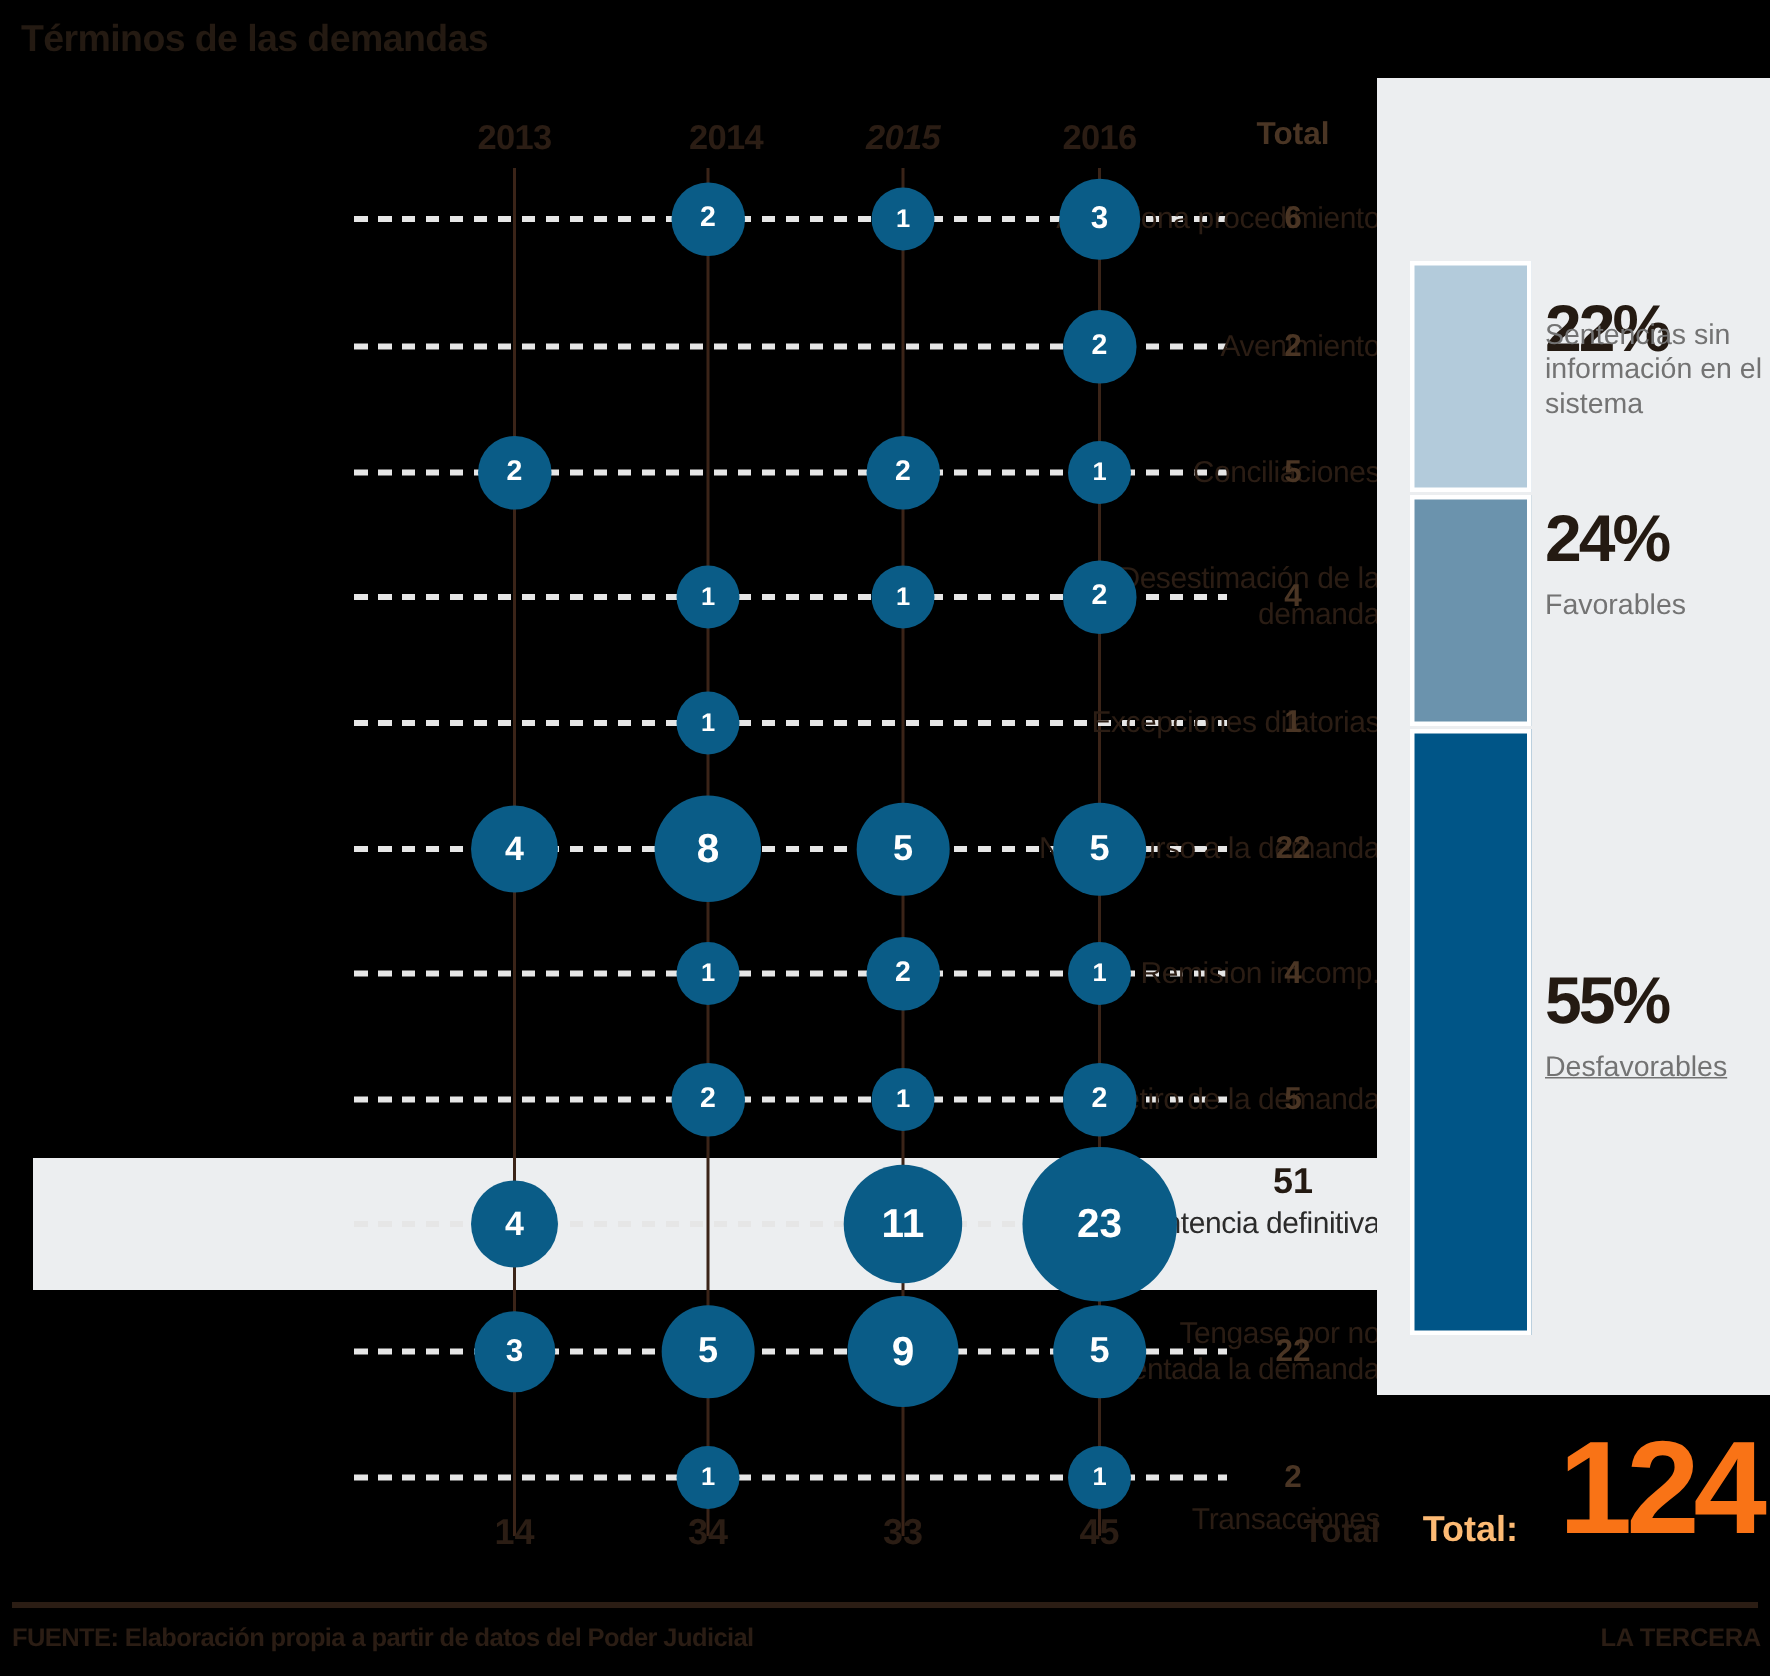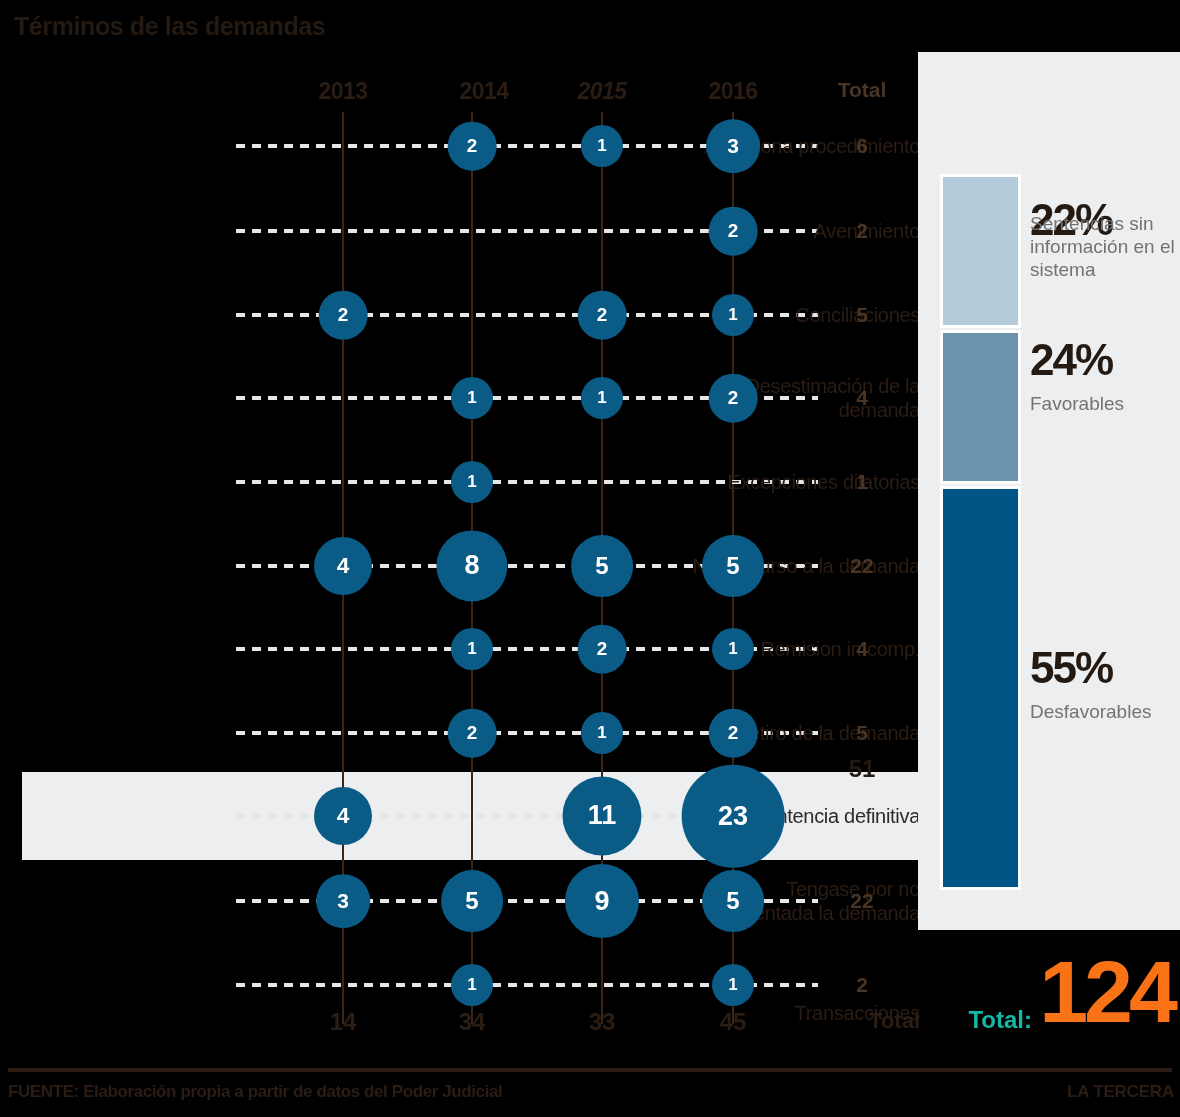--- a/index.html
+++ b/index.html
@@ -46,22 +46,22 @@
   
   #legend{position:absolute;left:918px;top:52px;width:262px;height:878px;background:#eceef0;}
   #legend-title{position:absolute;left:26px;top:14px;width:215px;
                 font-size:20px;font-weight:bold;line-height:25px;color:#241a12;}
   .legseg{position:absolute;left:22px;width:75px;border:3px solid #fff;box-sizing:content-box;}
   .legpct{position:absolute;font-size:44px;font-weight:bold;color:#241a12;
           letter-spacing:-2px;line-height:40px;}
   .legtxt{position:absolute;font-size:19px;line-height:23px;color:#737373;}
 
   
-  #gt-label{position:absolute;right:148px;top:1006px;font-size:24px;
-            font-weight:bold;color:#14b8a6;}
+  #gt-label{position:absolute;right:168px;top:1006px;font-size:24px;
+            font-weight:bold;color:#fdba74;}
   #gt-value{position:absolute;right:6px;top:952px;font-size:88px;font-weight:bold;
             color:#f97316;letter-spacing:-4px;line-height:80px;}
 
   
   #footrule{position:absolute;left:8px;top:1068px;width:1164px;height:4px;background:#2b1d14;}
   #source{position:absolute;left:8px;top:1082px;font-size:17px;font-weight:bold;
           color:#2b1d14;letter-spacing:-0.4px;}
   #brand{position:absolute;right:6px;top:1082px;font-size:17px;font-weight:bold;
          color:#2b1d14;letter-spacing:-0.2px;}
 </style>
@@ -124,21 +124,21 @@
     <div class="rowlabel" style="top: 733px;">Retiro de la demanda</div>
     <div class="bubble" style="left: 472px; top: 733px; width: 48.6274px; height: 48.6274px; font-size: 18.9647px;">2</div>
     <div class="bubble" style="left: 602px; top: 733px; width: 42px; height: 42px; font-size: 17px;">1</div>
     <div class="bubble" style="left: 733px; top: 733px; width: 48.6274px; height: 48.6274px; font-size: 18.9647px;">2</div>
     <div class="rowtotal" style="left: 862px; top: 733px;">5</div>
     <div class="hrow" style="top: 814px;"></div>
     <div class="rowlabel hl" style="top: 816px;">Sentencia definitiva</div>
     <div class="bubble" style="left: 343px; top: 816px; width: 58px; height: 58px; font-size: 22.62px;">4</div>
     <div class="bubble" style="left: 602px; top: 816px; width: 79.066px; height: 79.066px; font-size: 27px;">11</div>
     <div class="bubble" style="left: 733px; top: 816px; width: 102.733px; height: 102.733px; font-size: 27px;">23</div>
-    <div class="rowtotal big" style="left: 862px; top: 769px;">51</div>
+    <div class="rowtotal big" style="left: 862px; top: 788px;">51</div>
     <div class="hrow" style="top: 899px;"></div>
     <div class="rowlabel" style="top: 901px;">Tengase por no presentada la demanda</div>
     <div class="bubble" style="left: 343px; top: 901px; width: 53.7128px; height: 53.7128px; font-size: 20.948px;">3</div>
     <div class="bubble" style="left: 472px; top: 901px; width: 61.7771px; height: 61.7771px; font-size: 24.0931px;">5</div>
     <div class="bubble" style="left: 602px; top: 901px; width: 74px; height: 74px; font-size: 27px;">9</div>
     <div class="bubble" style="left: 733px; top: 901px; width: 61.7771px; height: 61.7771px; font-size: 24.0931px;">5</div>
     <div class="rowtotal" style="left: 862px; top: 901px;">22</div>
     <div class="hrow" style="top: 983px;"></div>
     <div class="rowlabel" style="top: 985px; margin-top: 28px;">Transacciones</div>
     <div class="bubble" style="left: 472px; top: 985px; width: 42px; height: 42px; font-size: 17px;">1</div>
@@ -153,21 +153,21 @@
 
 <div id="legend">
 <div class="legseg" style="top: 122px; height: 148px; background: rgb(179, 203, 219);"></div>
     <div class="legpct" style="left: 112px; top: 108px; margin-top: 40px;">22%</div>
     <div class="legtxt" style="left: 112px; top: 160px; width: 148px;">Sentencias sin información en el sistema</div>
     <div class="legseg" style="top: 278px; height: 148px; background: rgb(107, 147, 173);"></div>
     <div class="legpct" style="left: 112px; top: 288px;">24%</div>
     <div class="legtxt" style="left: 112px; top: 340px; width: 148px;">Favorables</div>
     <div class="legseg" style="top: 434px; height: 398px; background: rgb(0, 85, 135);"></div>
     <div class="legpct" style="left: 112px; top: 596px;">55%</div>
-    <div class="legtxt" style="left: 112px; top: 648px; width: 148px;">Desfavorables</div>
+    <div class="legtxt" style="left: 112px; top: 648px; width: 148px; text-decoration: underline;">Desfavorables</div>
   </div>
 
 <div id="gt-label">Total:</div>
 <div id="gt-value">124</div>
 
 <div id="footrule"></div>
 <div id="source">FUENTE: Elaboración propia a partir de datos del Poder Judicial</div>
 <div id="brand">LA TERCERA</div>
 
 </body></html>

